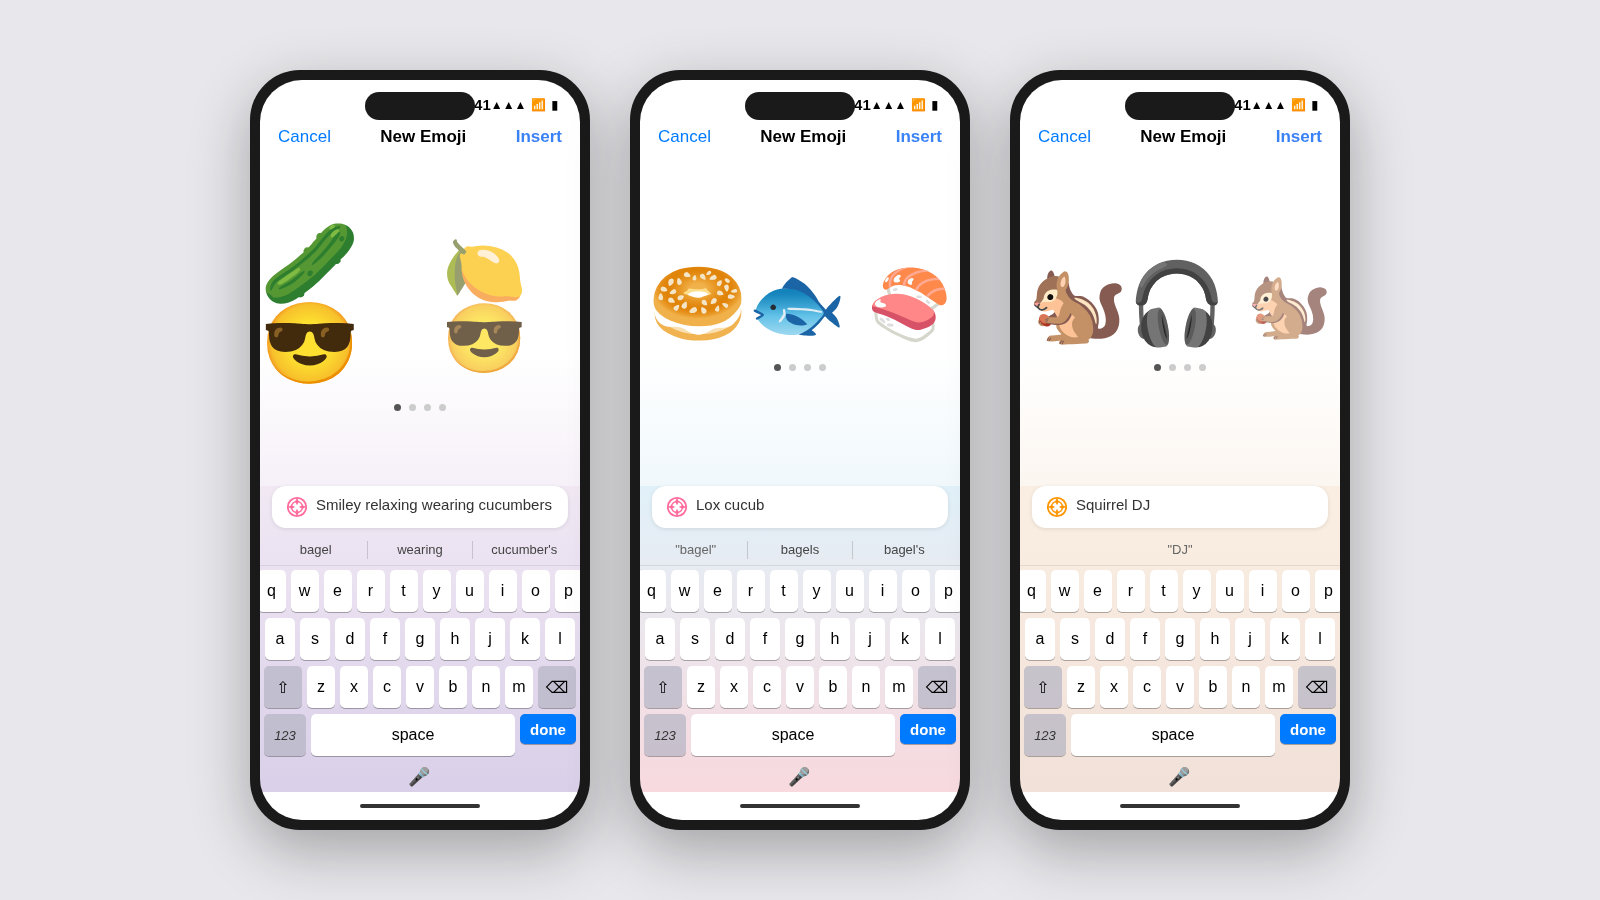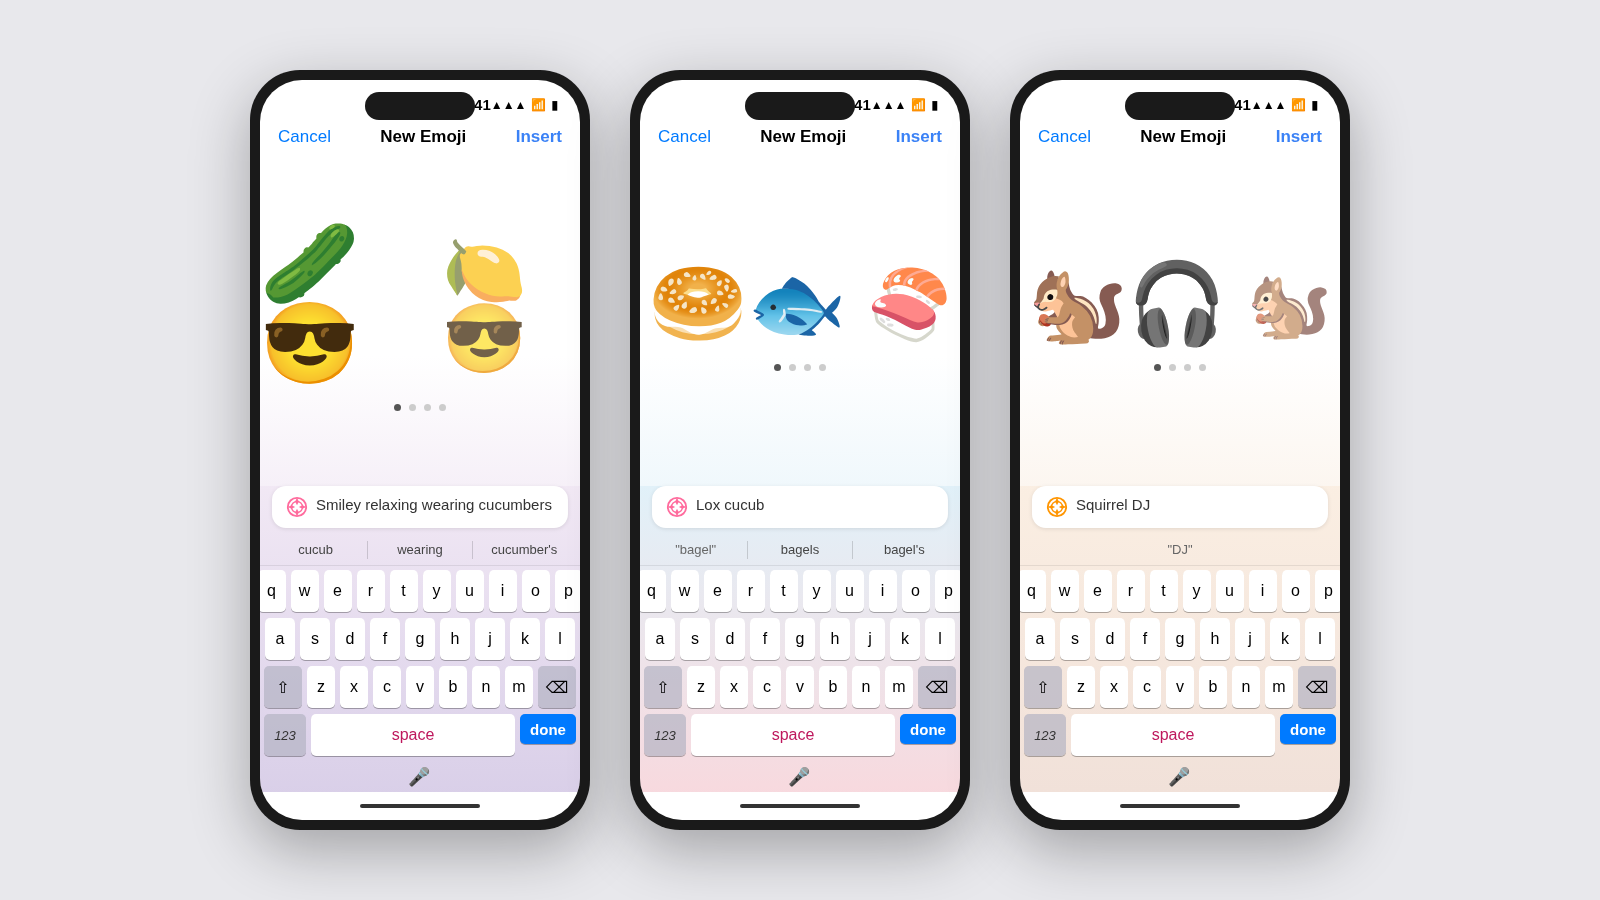--- a/index.html
+++ b/index.html
@@ -255,21 +255,21 @@
 
     .key-space {
       background: #fff;
       border-radius: 5px;
       height: 42px;
       flex: 1;
       display: flex;
       align-items: center;
       justify-content: center;
       font-size: 16px;
-      color: #be185d;
+      color: #000000;
       box-shadow: 0 1px 0 rgba(0,0,0,0.3);
     }
 
     .key-done {
       background: #007AFF;
       border-radius: 5px;
       height: 30px;
       width: 56px;
       display: flex;
       align-items: center;
@@ -384,21 +384,21 @@
           <circle cx="12" cy="12" r="10" stroke="#FF6B9D" stroke-width="2"></circle>
           <circle cx="12" cy="12" r="6" stroke="#FF6B9D" stroke-width="1.5"></circle>
           <path d="M12 2 L14 6 L12 10 L10 6 Z" fill="#FF6B9D"></path>
           <path d="M22 12 L18 14 L14 12 L18 10 Z" fill="#FF6B9D"></path>
           <path d="M12 22 L10 18 L12 14 L14 18 Z" fill="#FF6B9D"></path>
           <path d="M2 12 L6 10 L10 12 L6 14 Z" fill="#FF6B9D"></path>
         </svg>
         <span class="input-text">Smiley relaxing wearing cucumbers</span>
       </div>
       <div class="autocomplete">
-        <span class="autocomplete-item">cucub</span>
+        <span class="autocomplete-item">bagel</span>
         <div class="autocomplete-divider"></div>
         <span class="autocomplete-item">wearing</span>
         <div class="autocomplete-divider"></div>
         <span class="autocomplete-item">cucumber's</span>
       </div>
       <div class="keyboard-rows">
         <div class="key-row">
           <div class="key">q</div>
           <div class="key">w</div>
           <div class="key">e</div>

